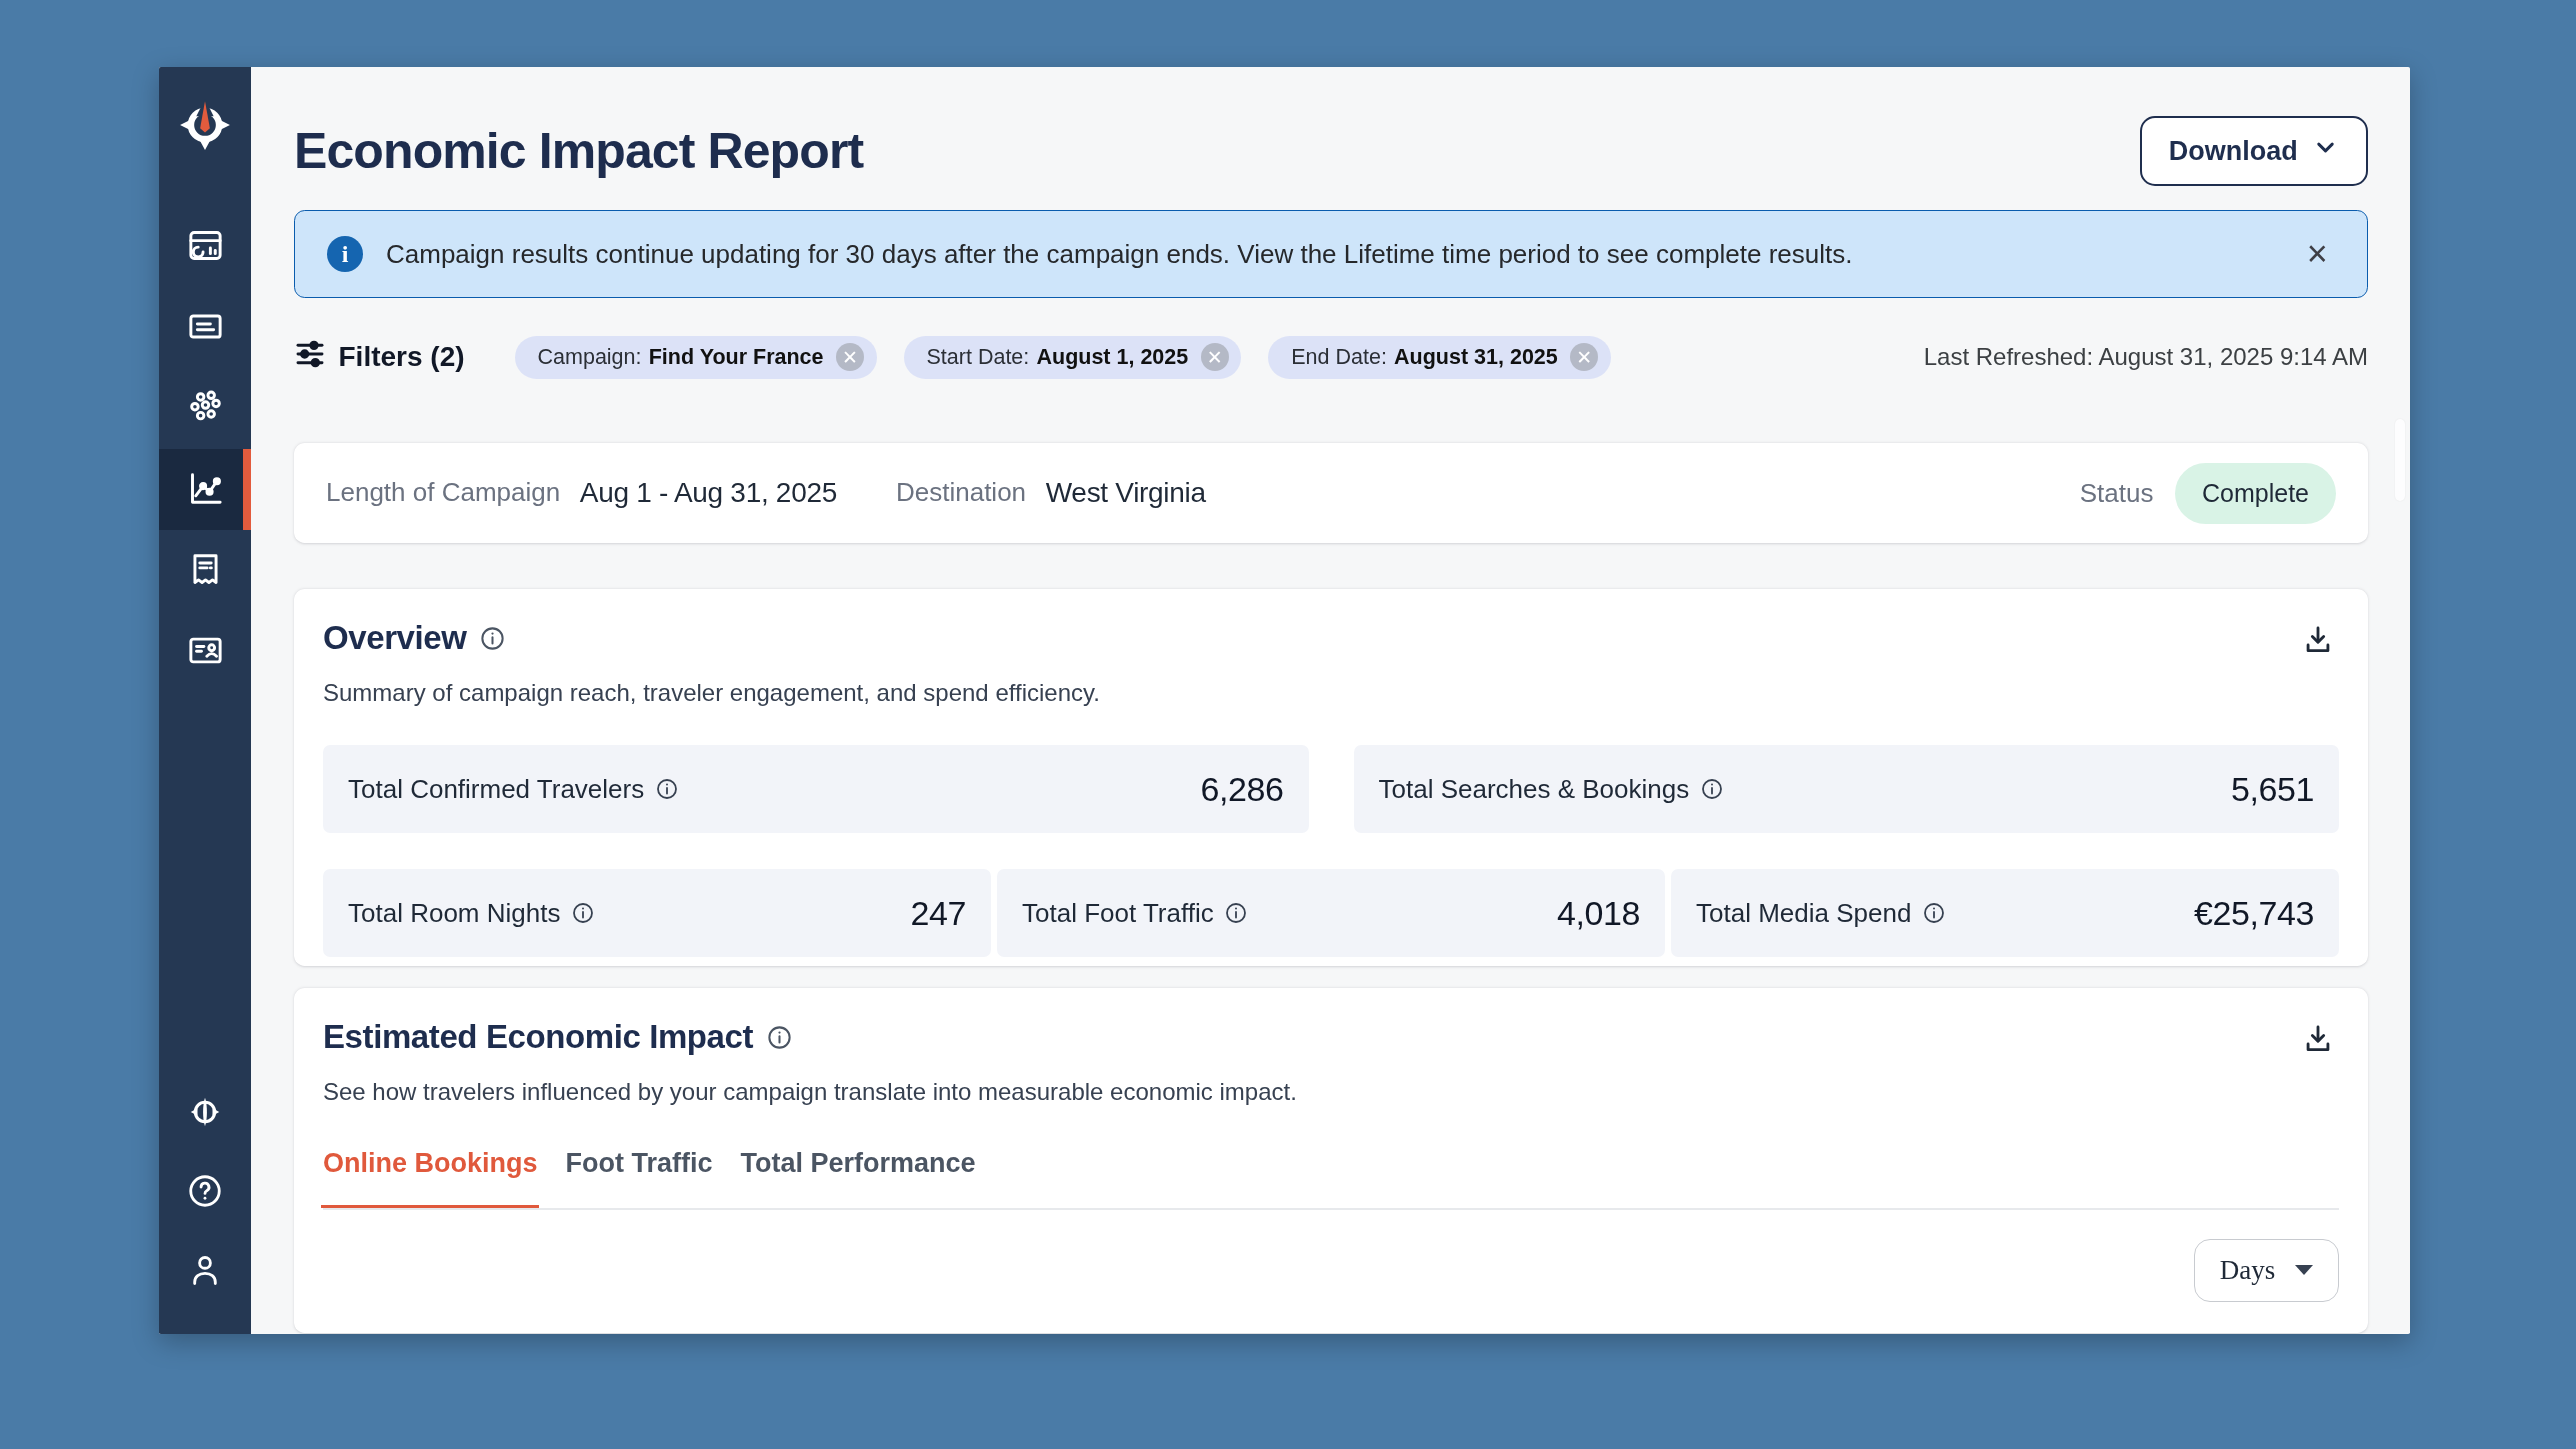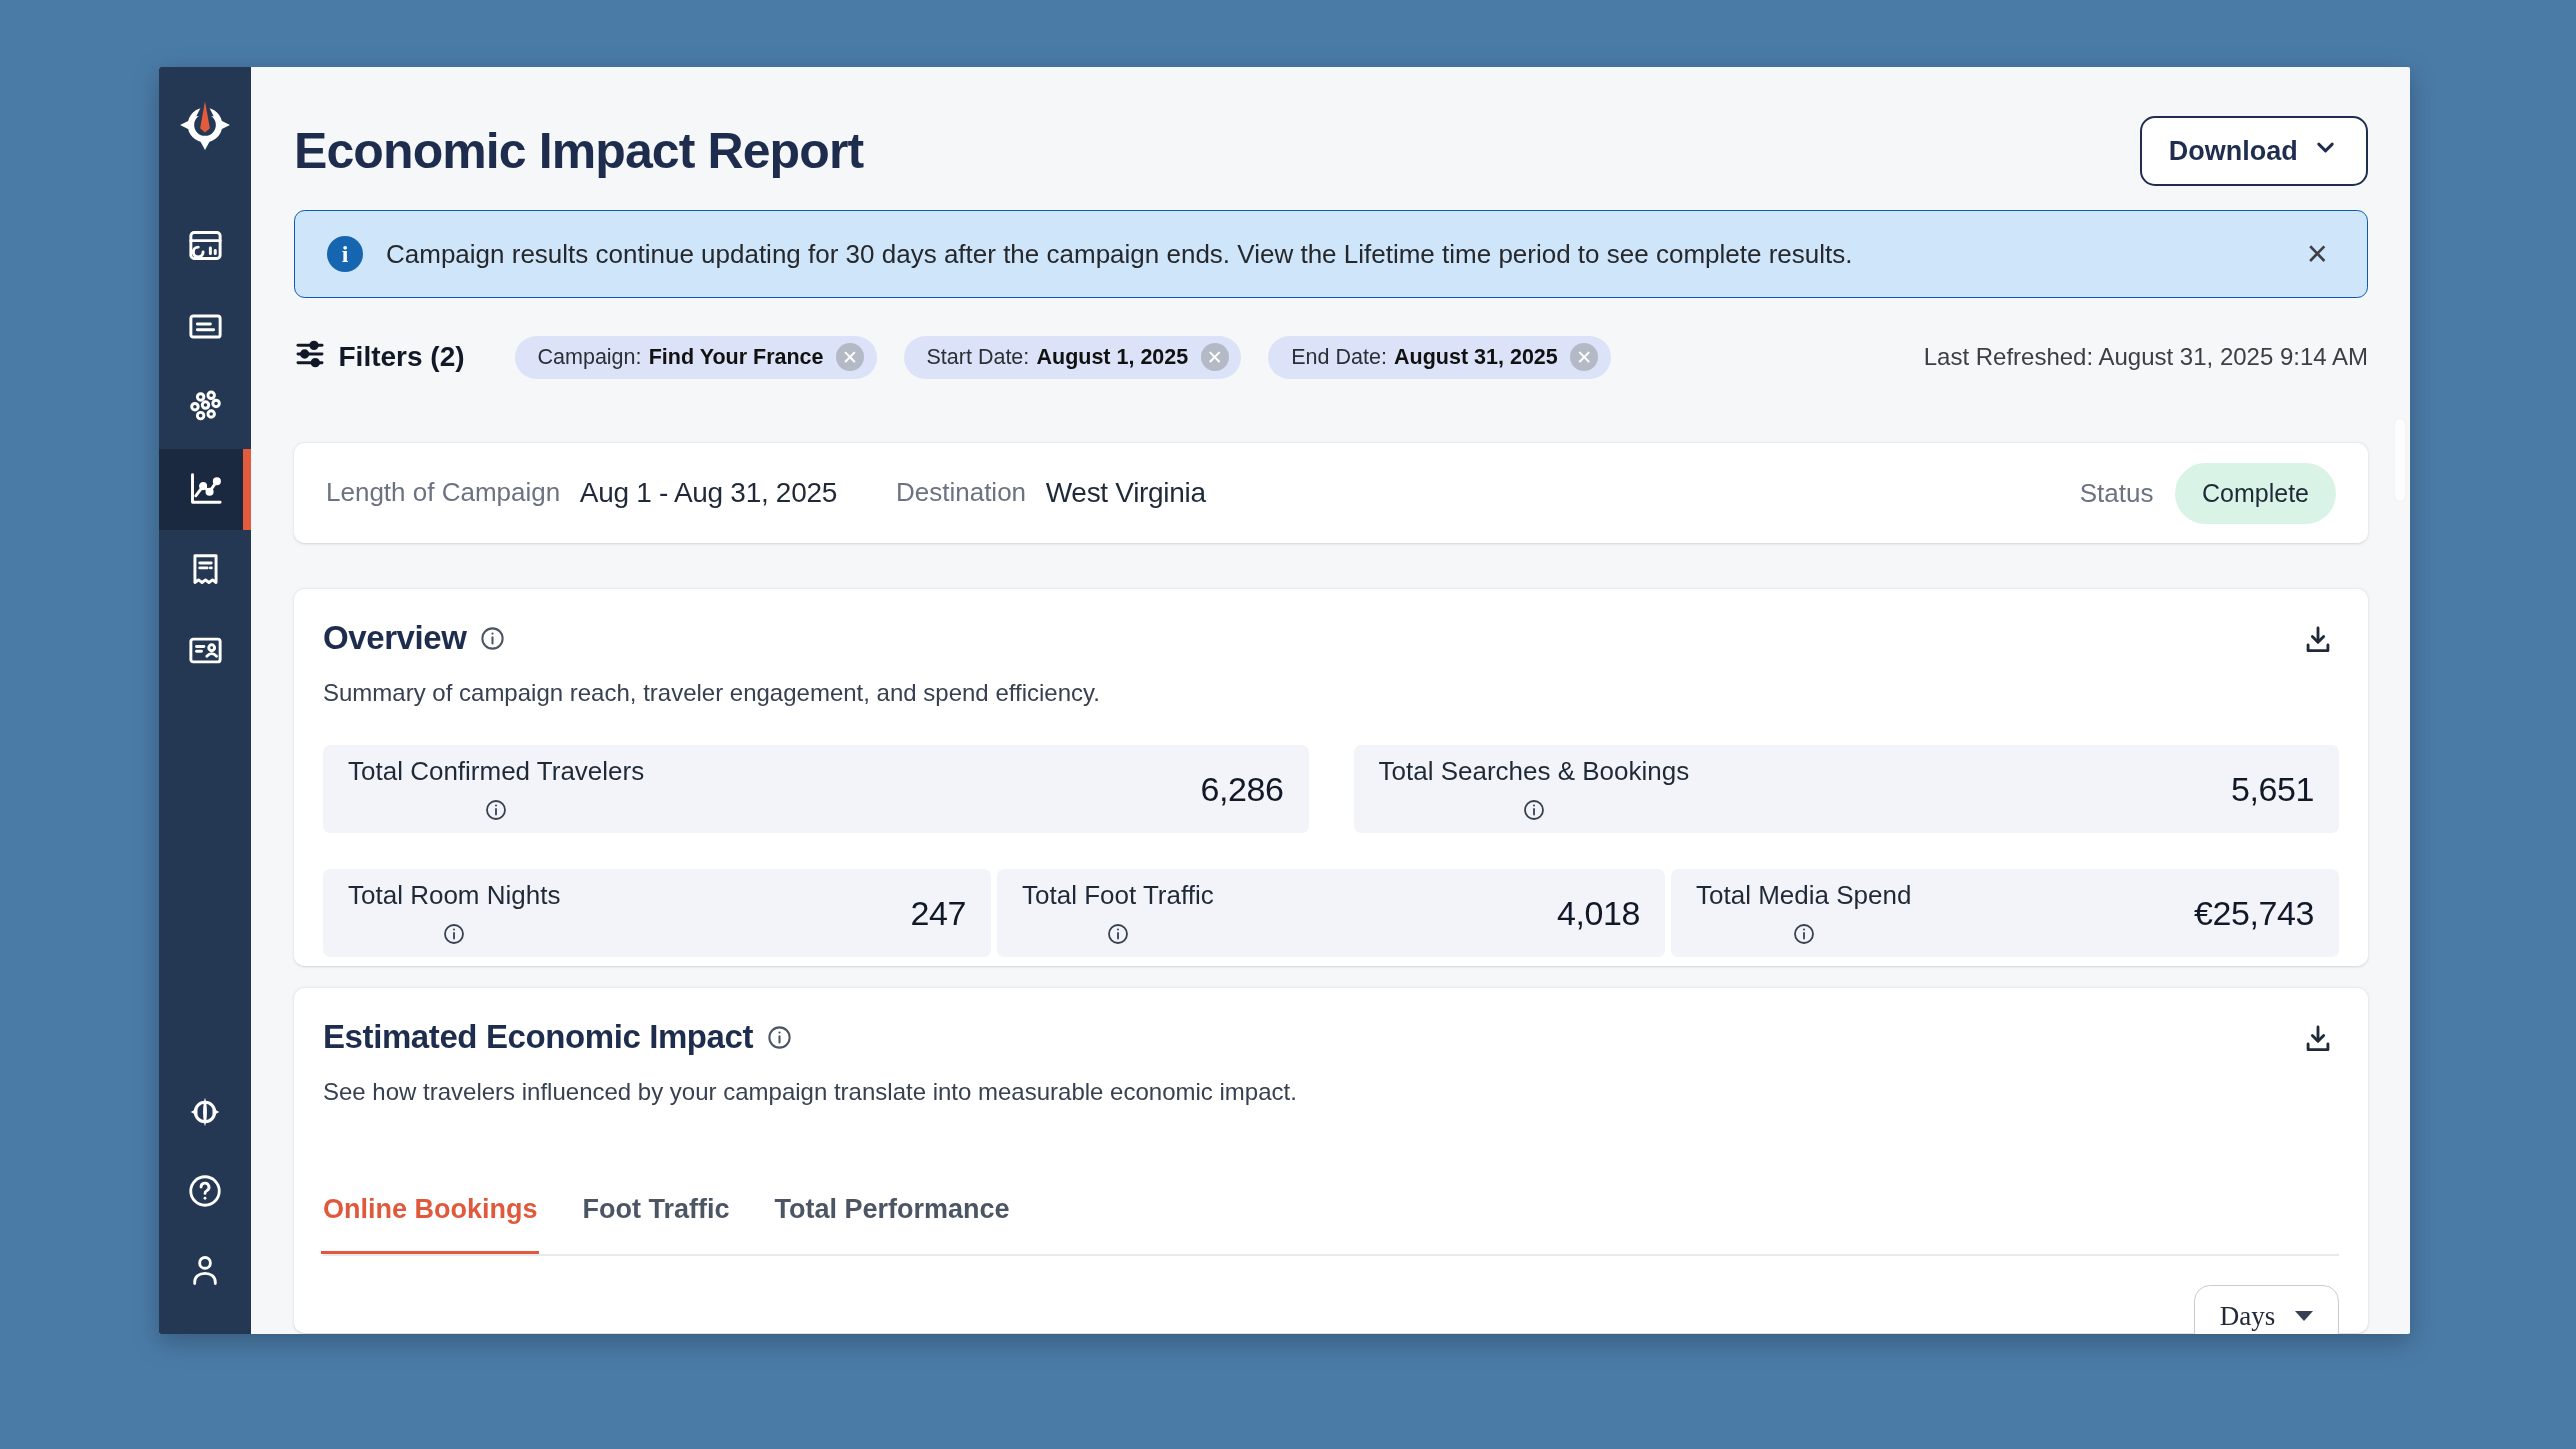--- a/index.html
+++ b/index.html
@@ -100,24 +100,24 @@
   .card-sub { font-size:24px; color:#374151; margin-top:16px; }
   .dl-icon { margin-left:auto; cursor:pointer; padding:3.6px; }
   .info-icon { display:inline-flex; flex:0 0 auto; cursor:pointer; }
   .stat-row { display:flex; margin-top:38px; }
   .stat-row.r1 { gap:45px; }
   .stat-row.r2 { gap:6px; margin-top:36px; }
   .stat-tile {
     flex:1 1 0; background:#f2f4f9; border-radius:7.2px; height:88px;
     display:flex; align-items:center; padding:0 25px;
   }
-  .stat-label { font-size:26px; color:#1f2937; display:flex; align-items:center; gap:10.7px;flex-direction:column; }
+  .stat-label { font-size:26px; color:#1f2937; display:flex; align-items:center; gap:10.7px; }
   .stat-value { margin-left:auto; font-size:34px; color:#111827; font-weight:500; letter-spacing:-0.4px; }
   
-  .tabs { display:flex; gap:45px; margin-top:88px; position:relative; }
+  .tabs { display:flex; gap:28px; margin-top:42px; position:relative; }
   .tab { font-size:27px; font-weight:700; color:#4b5563; padding-bottom:29px; cursor:pointer; position:relative; }
   .tab.active { color:#e0593c; }
   .tab.active::after {
     content:""; position:absolute; left:-1.8px; right:-1.8px; bottom:0; height:3.6px; background:#e0593c;
   }
   .tab-divider { height:1.8px; background:#e7e9ec; width:100%; }
   .period-row { display:flex; justify-content:flex-end; margin-top:29px; }
   .period-select {
     display:flex; align-items:center; gap:19.7px; background:#fff;
     border:1.8px solid #c8cbd0; border-radius:16px; height:63px; padding:0 25px;

